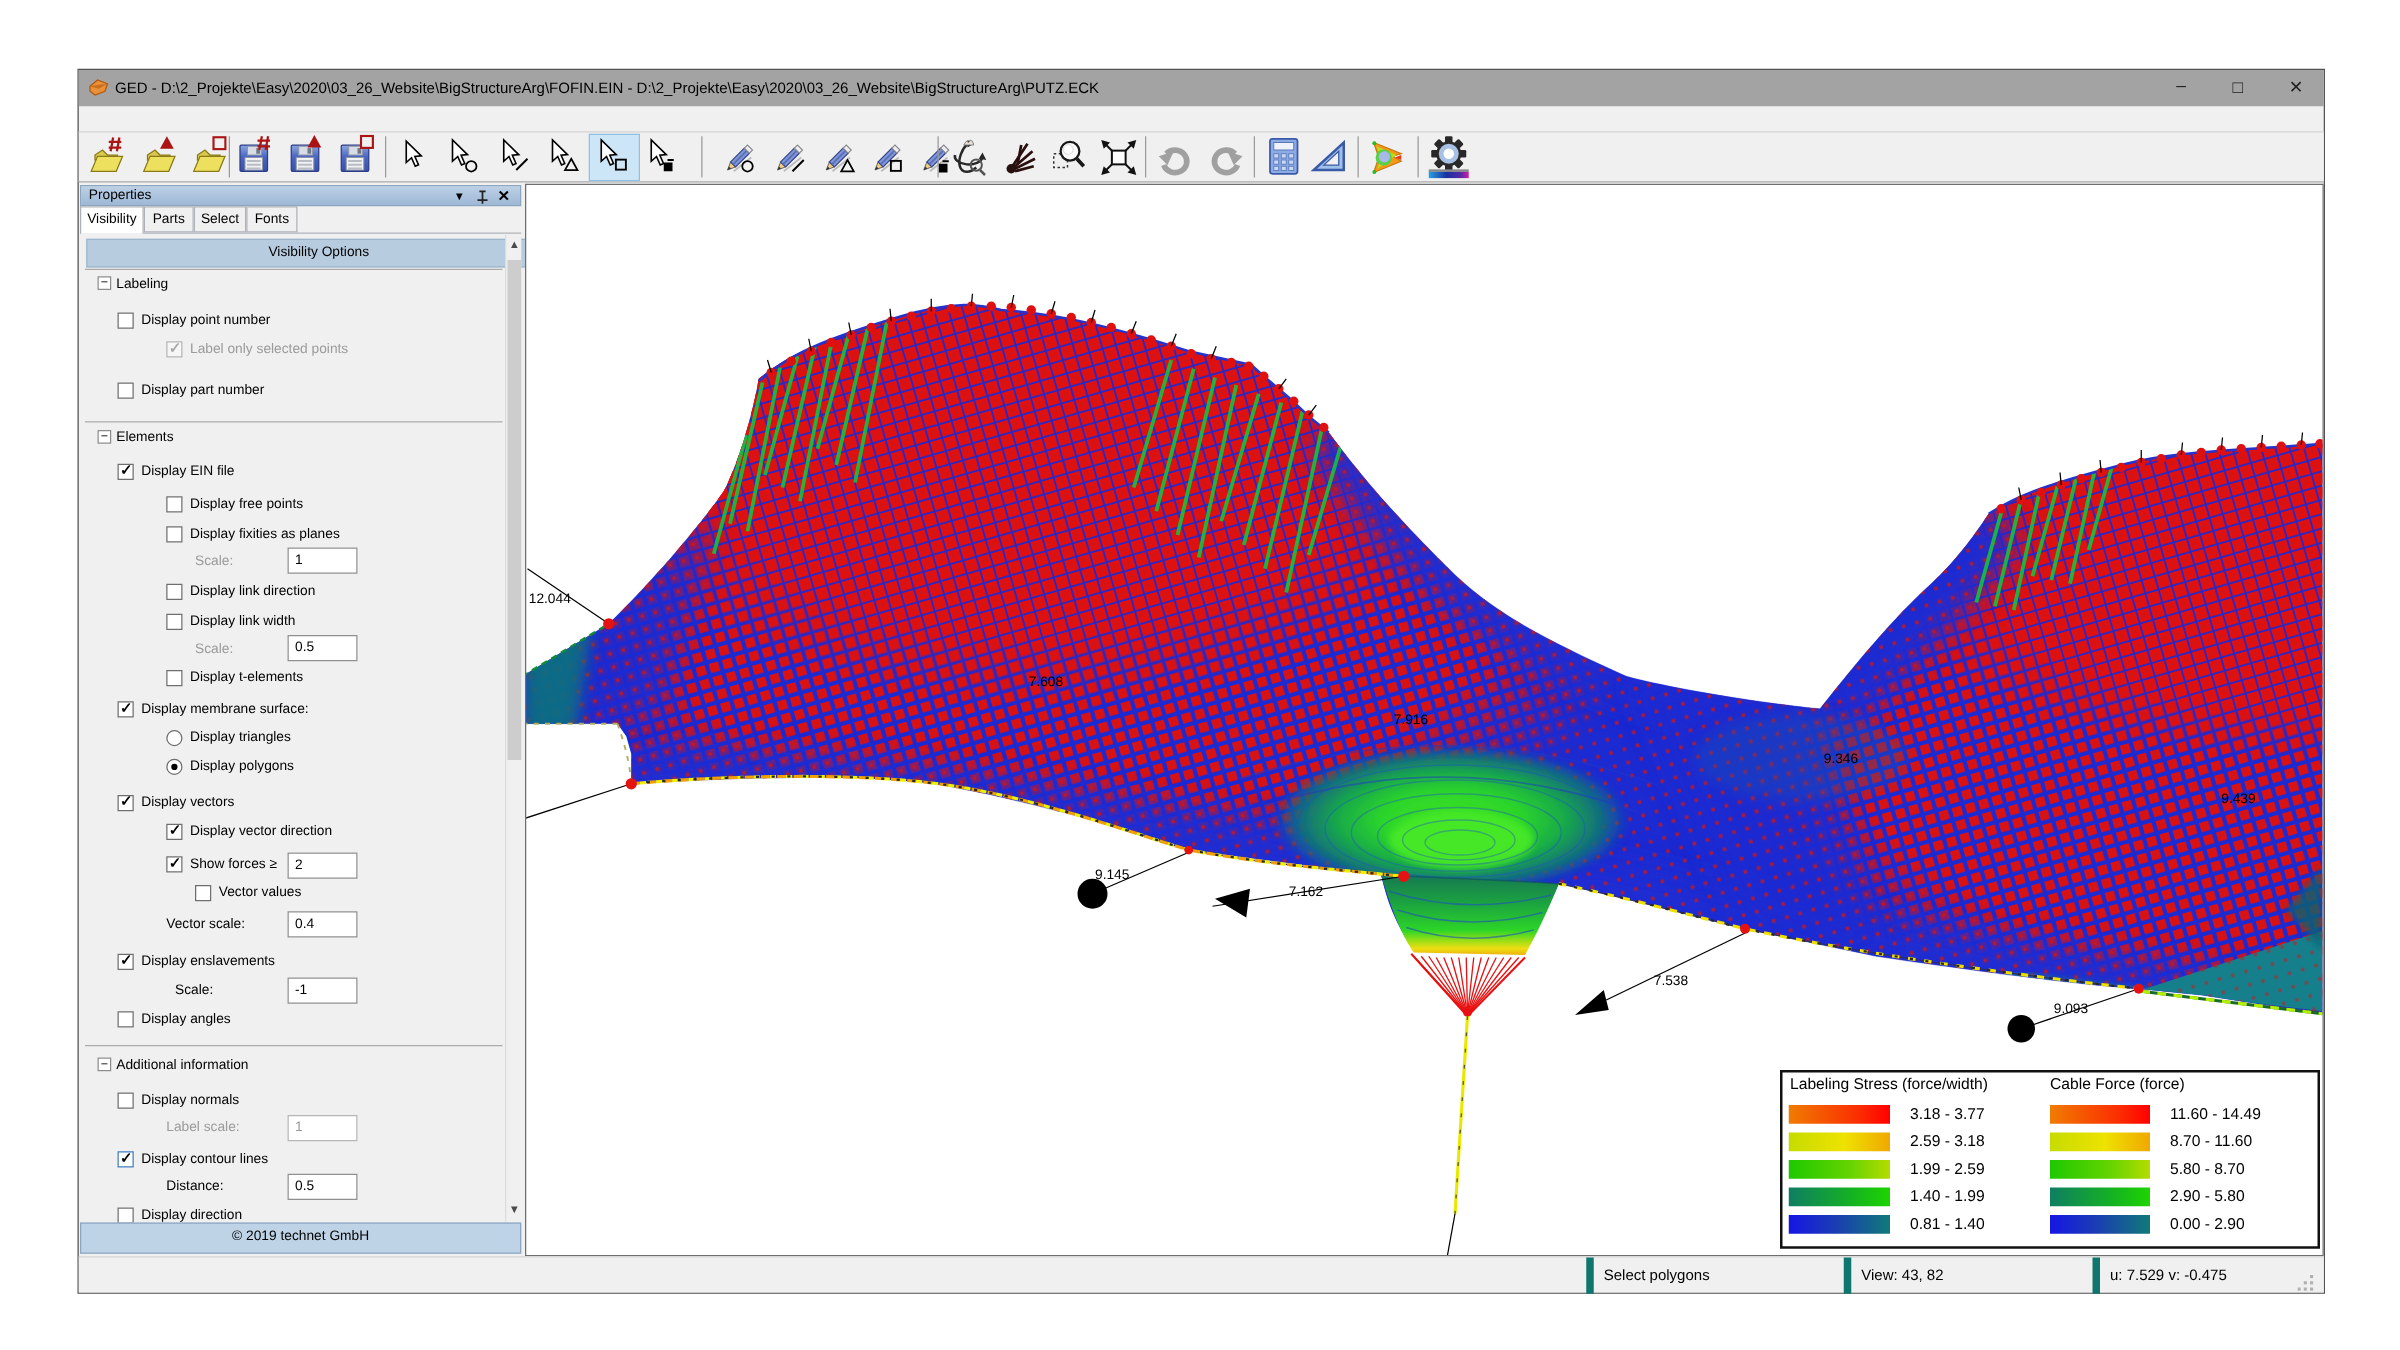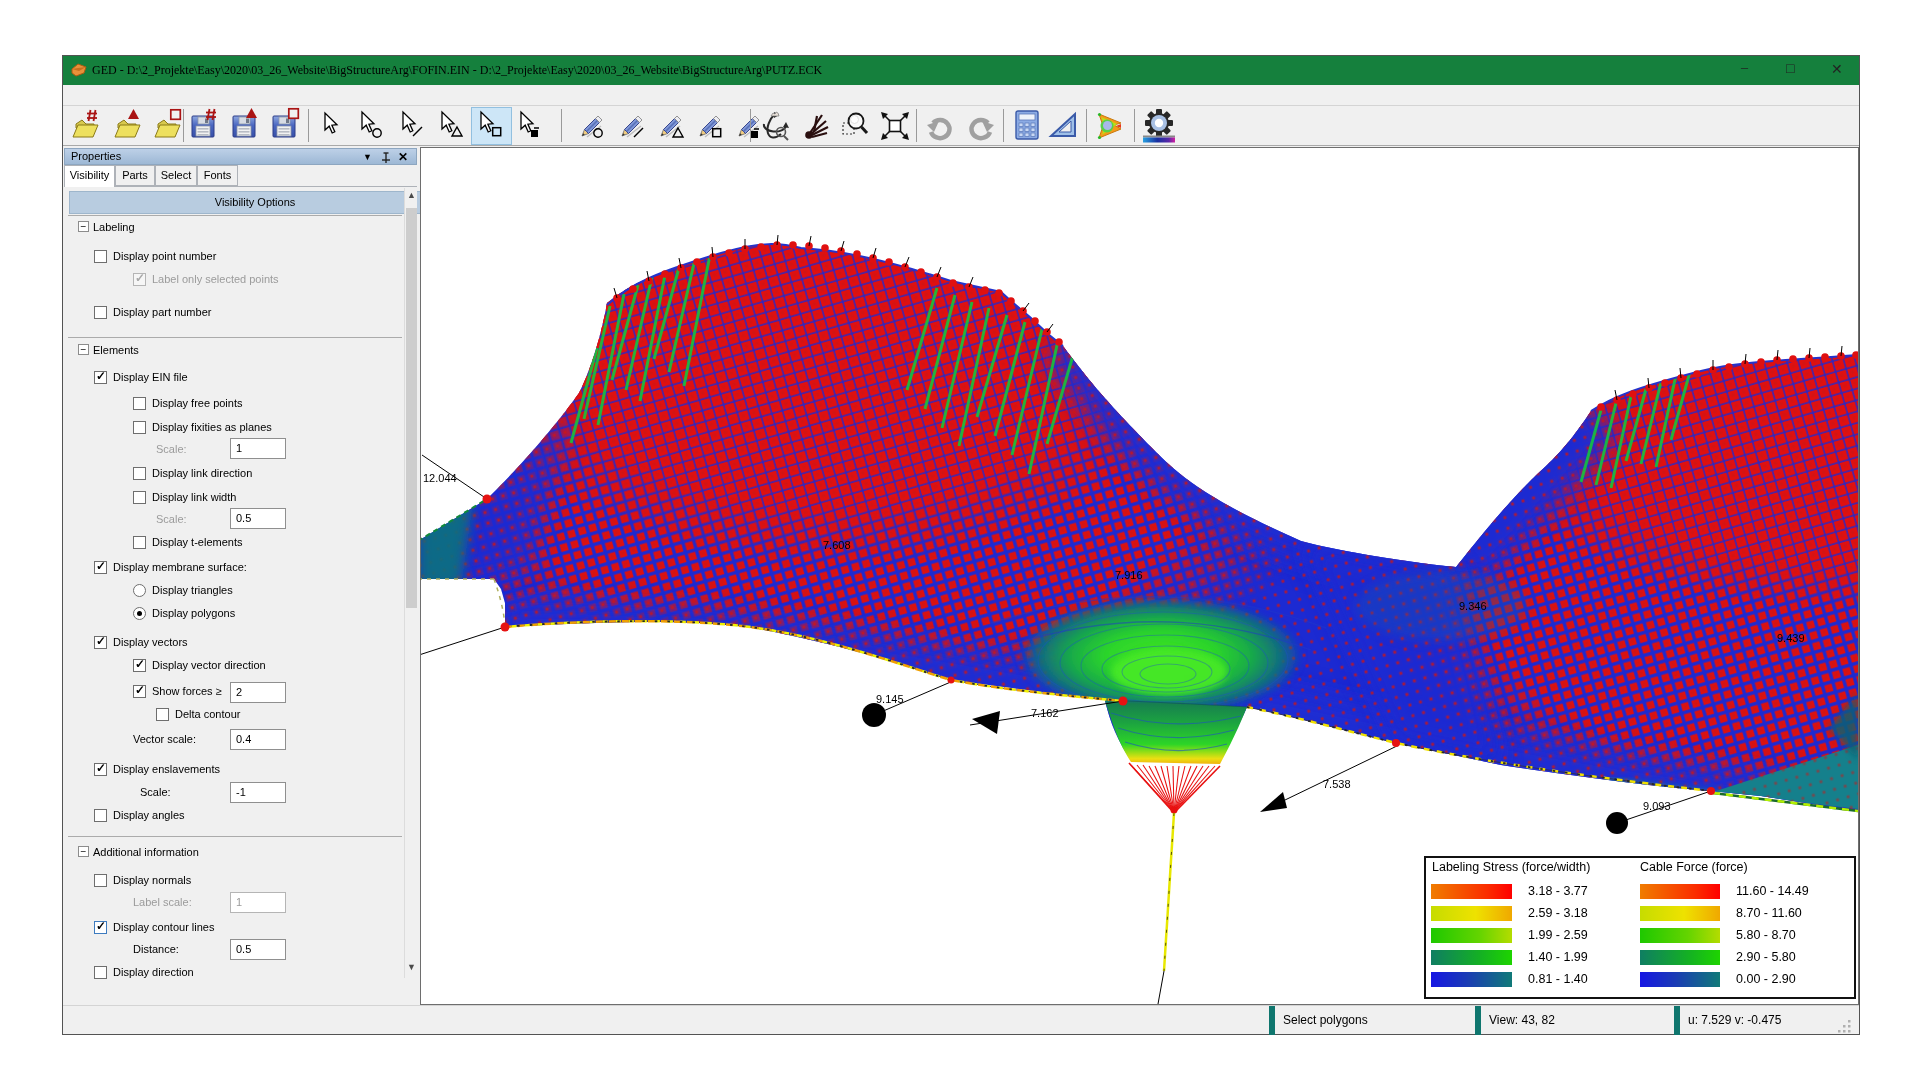--- a/index.html
+++ b/index.html
@@ -1,19 +1,19 @@
 <!DOCTYPE html>
 <html><head><meta charset="utf-8">
 <style>
 html,body{margin:0;padding:0;width:1920px;height:1080px;background:#fff;overflow:hidden;
 font-family:"Liberation Sans",sans-serif;}
 *{box-sizing:border-box;}
 .abs{position:absolute;}
 #win{position:absolute;left:62px;top:55px;width:1798px;height:980px;background:#f0f0f0;border:1px solid #535353;}
-#titlebar{position:absolute;left:0;top:0;width:1796px;height:29px;background:#15803d;font-family:Liberation Serif, serif;}
+#titlebar{position:absolute;left:0;top:0;width:1796px;height:29px;background:#a3a3a3;}
 #titletxt{position:absolute;left:29px;top:7px;font-size:12px;color:#000;white-space:pre;}
 #menubar{position:absolute;left:0;top:29px;width:1796px;height:20px;background:#fff;font-size:12px;}
 #menubar span{position:absolute;top:2px;}
 #toolbar{position:absolute;left:0;top:49px;width:1796px;height:41px;background:#f0f0f0;border-top:1px solid #d4d4d4;border-bottom:1px solid #a9a9a9;}
 #panel{position:absolute;left:1px;top:92px;width:353px;height:855px;background:#f0f0f0;}
 #ptitle{position:absolute;left:0;top:0;width:353px;height:17px;background:linear-gradient(#bdd0e7,#9db8d5);border:1px solid #8da6c0;}
 #ptitle .t{position:absolute;left:6px;top:1px;font-size:11px;}
 .tab{position:absolute;top:17px;height:21px;background:#f0f0f0;border:1px solid #aeb2b8;border-bottom:1px solid #aeb2b8;font-size:11px;text-align:center;padding-top:3px;}
 .tab.sel{background:#fff;height:22px;border-bottom:none;z-index:3;}
 #pcontent{position:absolute;left:0;top:38px;width:353px;height:792px;background:#f0f0f0;border-top:1px solid #aeb2b8;}
@@ -347,21 +347,21 @@
       <div class="cb" style="left:69px;top:472px">
           <span class="ck">✓</span>
         </div>
         <span class="lbl" style="left:88px;top:472px">Display vector direction</span>
       <div class="cb" style="left:69px;top:498px">
           <span class="ck">✓</span>
         </div>
         <span class="lbl" style="left:88px;top:498px">Show forces ≥</span>
         <div class="inp" style="left:166px;top:495px">2</div>
       <div class="cb" style="left:92px;top:521px"></div>
-        <span class="lbl" style="left:111px;top:521px">Delta contour</span>
+        <span class="lbl" style="left:111px;top:521px">Vector values</span>
       <span class="lbl" style="left:69px;top:546px">Vector scale:</span>
         <div class="inp" style="left:166px;top:542px">0.4</div>
       <div class="cb" style="left:30px;top:576px">
           <span class="ck">✓</span>
         </div>
         <span class="lbl" style="left:49px;top:576px">Display enslavements</span>
       <span class="lbl" style="left:76px;top:599px">Scale:</span>
         <div class="inp" style="left:166px;top:595px">-1</div>
       <div class="cb" style="left:30px;top:622px"></div>
         <span class="lbl" style="left:49px;top:622px">Display angles</span>
@@ -379,20 +379,21 @@
       <span class="lbl" style="left:69px;top:756px">Distance:</span>
         <div class="inp" style="left:166px;top:752px">0.5</div>
       <div class="cb" style="left:30px;top:779px"></div>
         <span class="lbl" style="left:49px;top:779px">Display direction</span>
       <div id="scroll">
         <span style="position:absolute;left:2px;top:2px;font-size:9px;color:#4a4a4a">▲</span>
         <div style="position:absolute;left:1px;top:20px;width:11px;height:400px;background:#cdcdcd"></div>
         <span style="position:absolute;left:2px;top:774px;font-size:9px;color:#4a4a4a">▼</span>
       </div>
     </div>
+    <div id="pfoot">© 2019 technet GmbH</div>
   </div>
   <div id="viewport">
   <svg class="abs" style="left:0;top:0" width="1437" height="856" viewBox="0 0 1437 856">
     <defs>
       <path id="sil" d="M-3,393 L66,351 C100,318 136,276 158,245 C170,222 181,184 186,155
         C210,135 240,123 300,105 C340,93 360,95 380,100 C410,102 450,107 530,133 L580,144
         L590,153 L610,170 L627,186 L642,198
         C660,222 681,250 736,305 C770,340 813,363 880,393 C920,404 1000,416 1035,419
         C1065,381 1095,345 1125,318 C1145,299 1158,281 1170,263
         C1190,250 1210,241 1280,223 C1320,213 1360,213 1437,207

